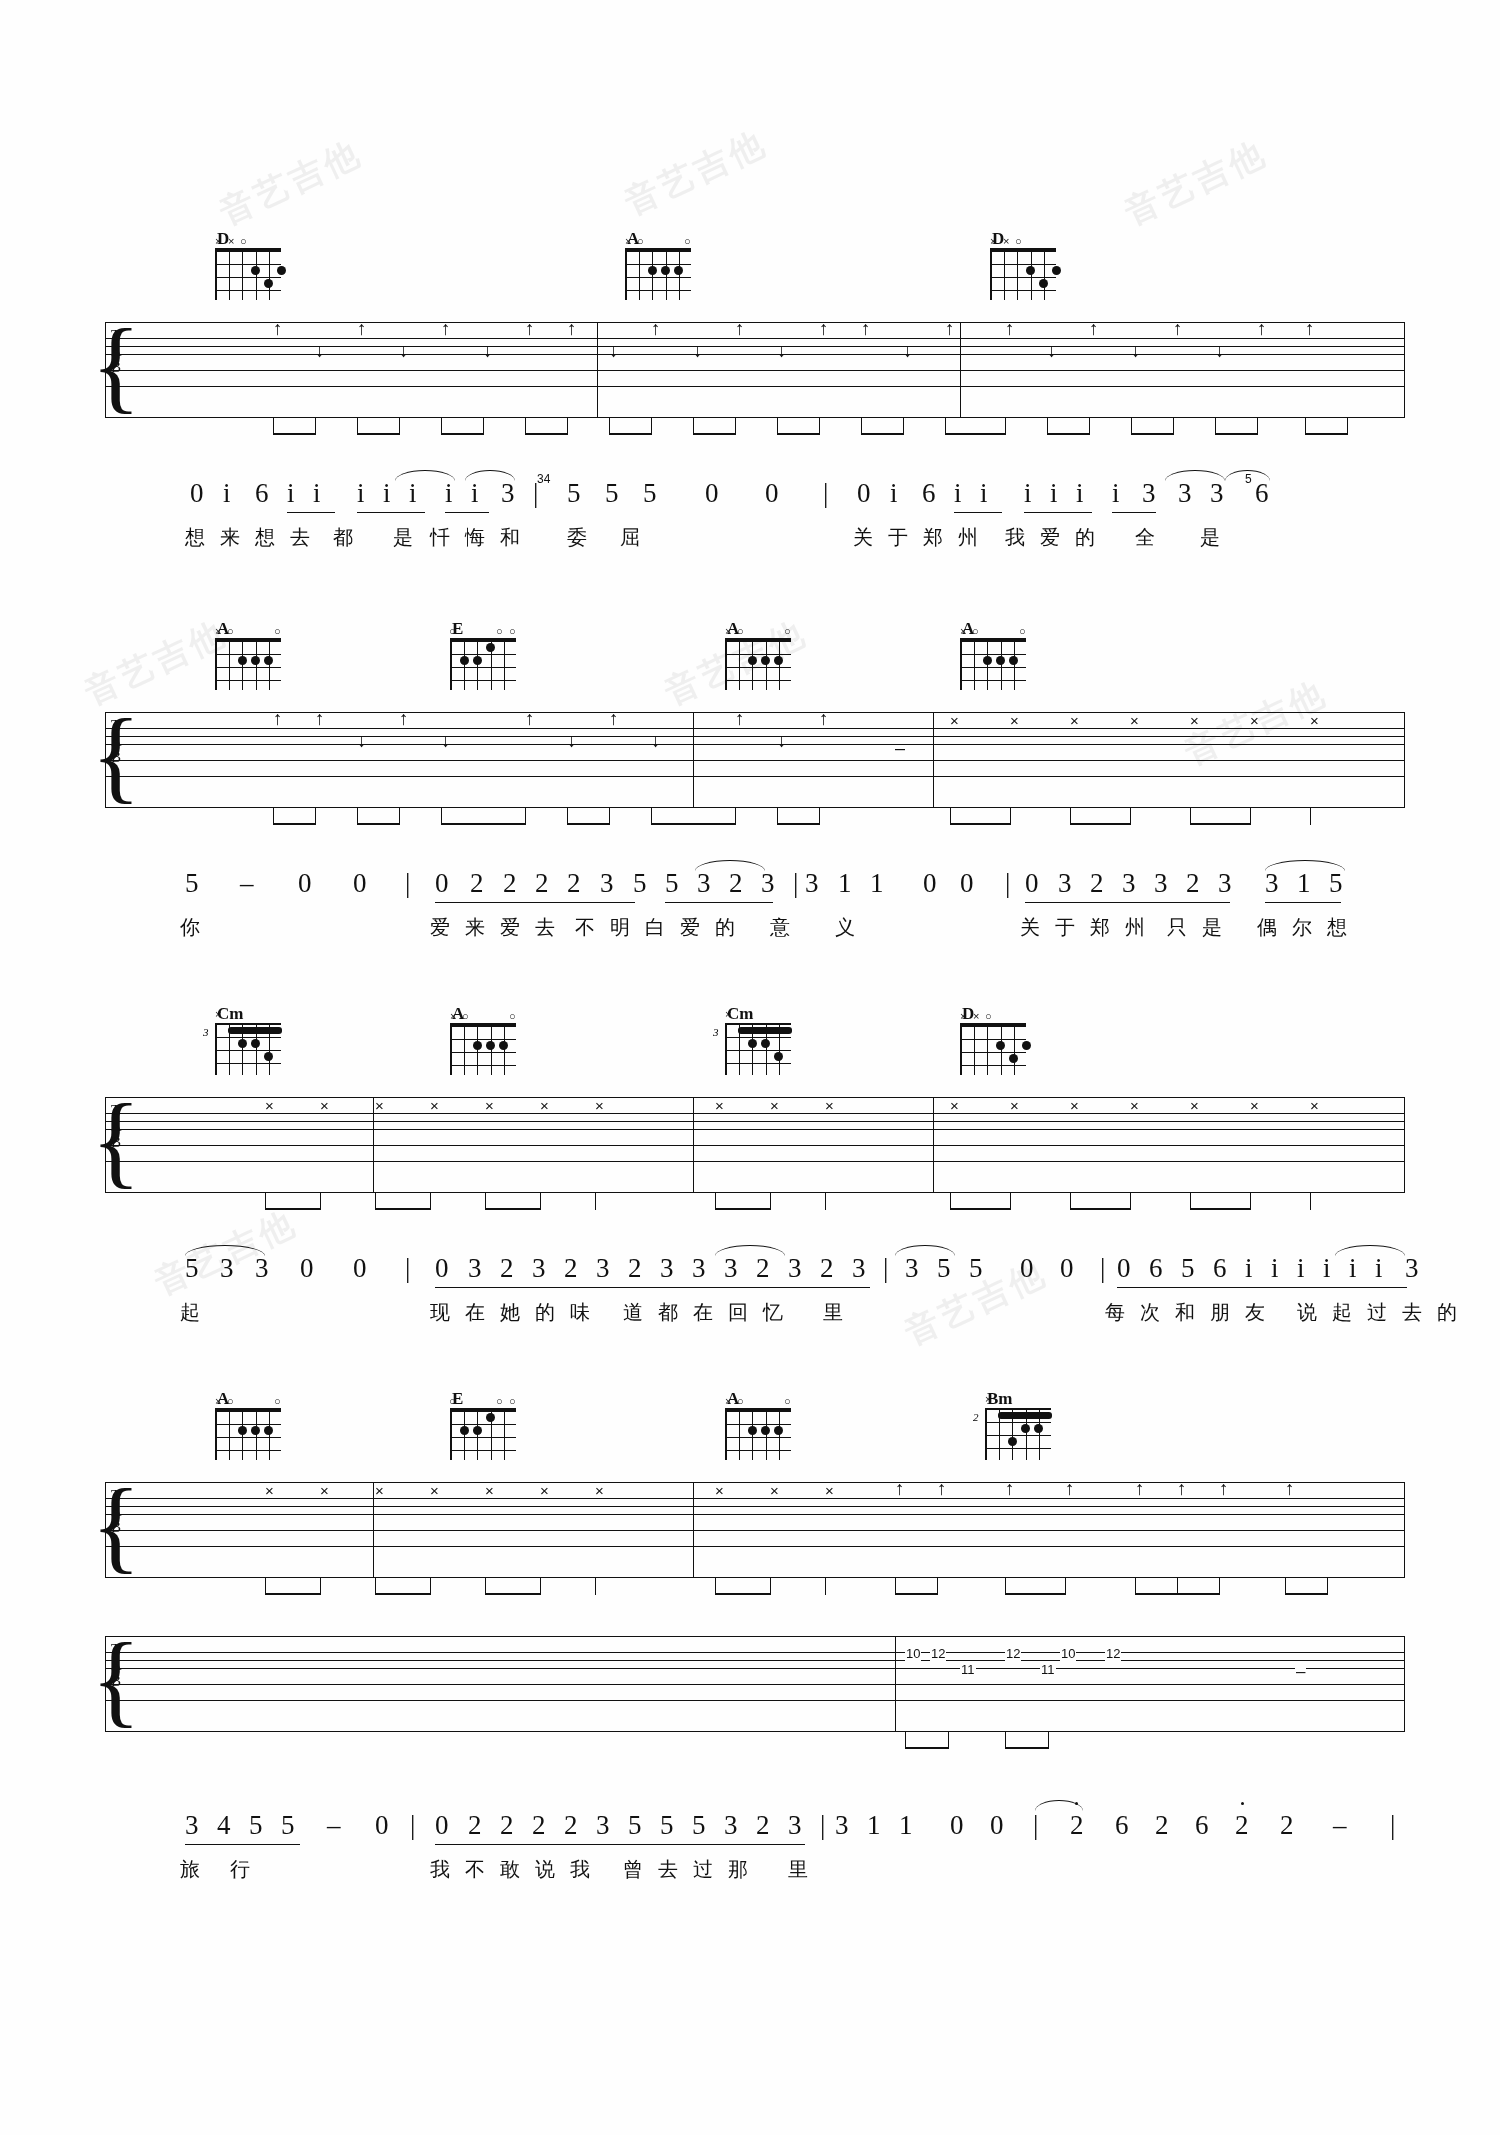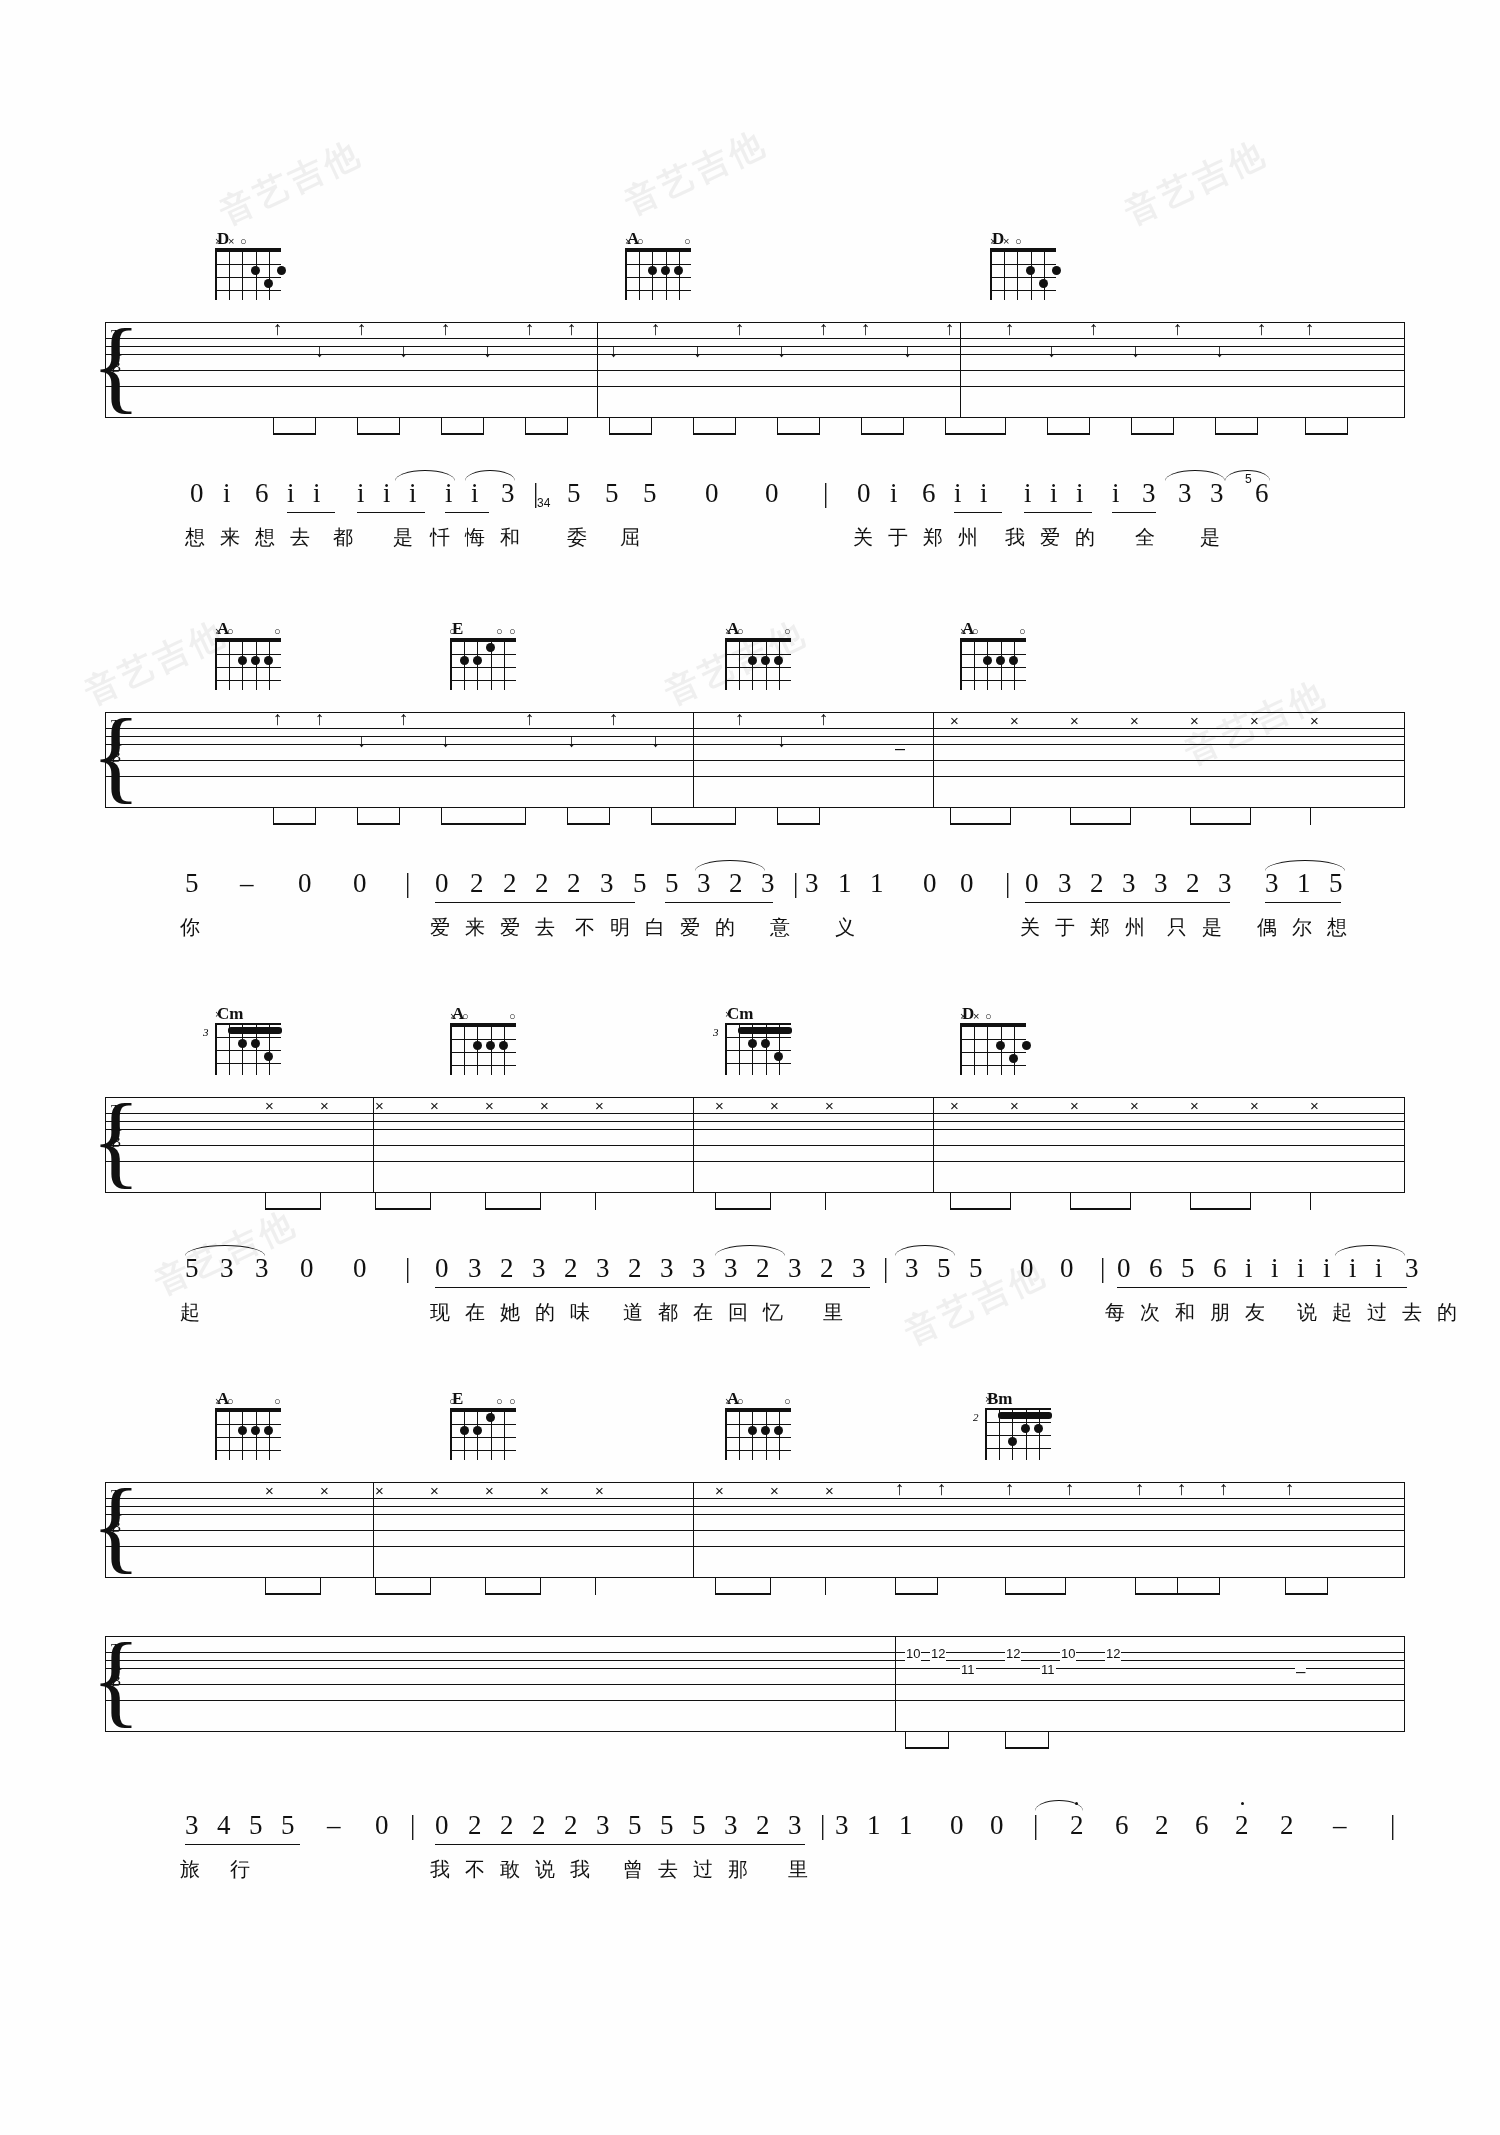--- a/index.html
+++ b/index.html
@@ -364,21 +364,21 @@
       <span class="n" style="left:150px;">6</span>
       <span class="n" style="left:182px;">i</span>
       <span class="n" style="left:208px;">i</span>
       <span class="n" style="left:252px;">i</span>
       <span class="n" style="left:278px;">i</span>
       <span class="n" style="left:304px;">i</span>
       <span class="n" style="left:340px;">i</span>
       <span class="n" style="left:366px;">i</span>
       <span class="n" style="left:396px;">3</span>
       <span class="n" style="left:428px;">|</span>
-      <span class="barnum" style="left:432px; top:-6px;margin-top:24px;">34</span>
+      <span class="barnum" style="left:432px; top:-6px;">34</span>
       <span class="n" style="left:462px;">5</span>
       <span class="n" style="left:500px;">5</span>
       <span class="n" style="left:538px;">5</span>
       <span class="n" style="left:600px;">0</span>
       <span class="n" style="left:660px;">0</span>
       <span class="n" style="left:718px;">|</span>
       <span class="n" style="left:752px;">0</span>
       <span class="n" style="left:785px;">i</span>
       <span class="n" style="left:817px;">6</span>
       <span class="n" style="left:849px;">i</span>

